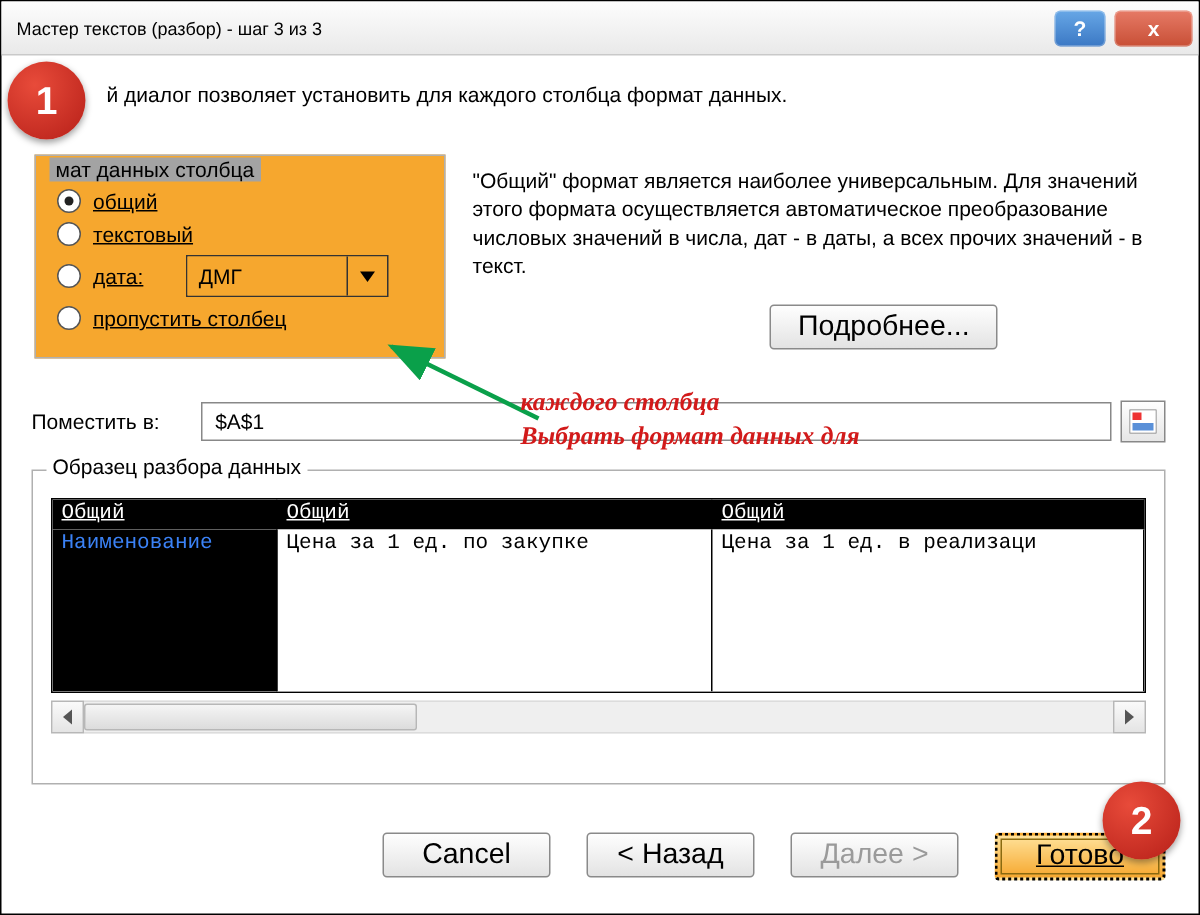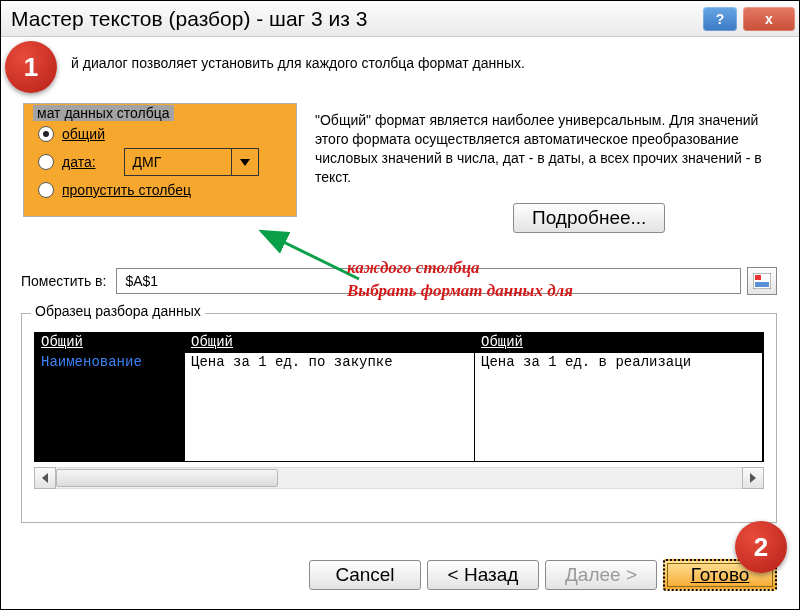--- a/index.html
+++ b/index.html
@@ -1,19 +1,19 @@
 <!DOCTYPE html>
 <html><head>
 <meta charset="utf-8">
 <style>
   html,body{margin:0;padding:0;font-family:"Segoe UI",Tahoma,Arial,sans-serif;font-size:13px;color:#000;background:#fff}
   .window{width:800px;height:610px;position:relative;border:1px solid #000;box-sizing:border-box;background:#fff}
   
   .titlebar{height:36px;background:linear-gradient(#fdfdfd,#e9e9e9);border-bottom:1px solid #c9c9c9;display:flex;align-items:center;padding:0 4px 0 10px;box-sizing:border-box}
-  .titlebar .title{flex:1;font-size:21px;color:#000}
+  .titlebar .title{flex:1;font-size:12px;color:#000}
   .tb-btn{height:24px;display:inline-flex;align-items:center;justify-content:center;color:#fff;font-weight:bold;border-radius:4px;margin-left:6px;box-shadow:inset 0 0 0 1px rgba(255,255,255,.25)}
   .tb-help{width:34px;background:linear-gradient(#67a7e6,#3b78c4);font-size:14px}
   .tb-close{width:52px;background:linear-gradient(#e67a66,#c84f36);font-size:14px}
   
   .body{position:absolute;left:14px;right:14px;top:52px;bottom:14px}
   .desc{font-size:14px;margin:2px 0 10px 56px}
   
   .fmt-group{position:absolute;left:8px;top:34px;width:274px}
   .fmt-legend{position:relative;top:18px;left:10px;background:#a3a3a3;padding:0 4px;display:inline-block;font-size:14px;z-index:2}
   .fmt-box{background:#f6a72e;border:1px solid #b0b0b0;padding:16px 14px 12px 14px;box-sizing:border-box}
@@ -27,21 +27,21 @@
   .date-select .btn{width:26px;background:#f6a72e;border-left:1px solid #333;display:flex;align-items:center;justify-content:center}
   .date-select .btn span{display:block;width:0;height:0;border-left:5px solid transparent;border-right:5px solid transparent;border-top:7px solid #000}
   
   .info-text{position:absolute;left:300px;top:58px;right:8px;font-size:14px;line-height:1.35}
   .details-btn{position:absolute;left:498px;top:150px}
   .win-btn{display:inline-flex;align-items:center;justify-content:center;height:28px;padding:0 18px;font-size:19px;border:1px solid #8a8a8a;border-radius:3px;background:linear-gradient(#fefefe,#e3e3e3)}
   .win-btn.disabled{color:#9a9a9a}
   .win-btn.primary{background:linear-gradient(#ffe29a,#f6a72e);border:2px dotted #000;outline:1px solid #8a6a10;outline-offset:-5px}
   
   .place-row{position:absolute;left:6px;top:214px;right:8px;display:flex;align-items:center}
-  .place-label{font-size:14px;margin-right:10px}
+  .place-label{font-size:14px;margin-right:28px}
   .place-input{flex:1;height:26px;border:1px solid #888;padding:0 8px;font-size:14px;background:#fff;box-sizing:border-box}
   .picker-btn{width:28px;height:26px;margin-left:6px;border:1px solid #888;background:linear-gradient(#fefefe,#e6e6e6);display:flex;align-items:center;justify-content:center}
   .picker-btn svg{display:block}
   
   .annotation{position:absolute;left:332px;top:204px;color:#d21a1a;font-style:italic;font-weight:bold;font-family:Georgia,"Times New Roman",serif;font-size:17px;line-height:1.35;pointer-events:none;text-align:left}
   .arrow{position:absolute;left:240px;top:172px;pointer-events:none}
   
   .preview-legend{position:absolute;left:16px;top:250px;background:#fff;padding:0 4px;font-size:14px;z-index:2}
   .preview-box{position:absolute;left:6px;top:260px;right:8px;height:210px;border:1px solid #b0b0b0;box-sizing:border-box;padding:18px 12px 10px 12px}
   .preview-table{border:1px solid #000;height:130px;display:flex;flex-direction:column;box-sizing:border-box;overflow:hidden}
@@ -56,21 +56,21 @@
   .pt-body .c1{background:#000;color:#3b82f6}
   
   .hscroll{height:20px;margin-top:6px;border:0 solid #ccc;display:flex;align-items:center}
   .hs-btn{width:20px;height:20px;border:1px solid #b7b7b7;background:linear-gradient(#fafafa,#e4e4e4);display:flex;align-items:center;justify-content:center}
   .hs-track{flex:1;height:20px;background:#efefef;position:relative;border-top:1px solid #dcdcdc;border-bottom:1px solid #dcdcdc}
   .hs-thumb{position:absolute;left:0;top:1px;height:16px;width:220px;border:1px solid #b7b7b7;border-radius:2px;background:linear-gradient(#f5f5f5,#dcdcdc)}
   .hs-btn span{display:block;width:0;height:0}
   .hs-left span{border-top:5px solid transparent;border-bottom:5px solid transparent;border-right:6px solid #555}
   .hs-right span{border-top:5px solid transparent;border-bottom:5px solid transparent;border-left:6px solid #555}
   
-  .btn-row{position:absolute;left:0;right:8px;bottom:0;height:40px;display:flex;align-items:center;justify-content:flex-end;gap:6px}
+  .btn-row{position:absolute;left:0;right:8px;bottom:0;height:40px;display:flex;align-items:flex-start;justify-content:flex-end;gap:24px}
   .btn-row .win-btn{width:110px;padding:0}
   
   .marker{position:absolute;width:52px;height:52px;border-radius:50%;background:radial-gradient(circle at 35% 30%,#e84b3a,#b61f18);color:#fff;font-size:26px;font-weight:bold;display:flex;align-items:center;justify-content:center;box-shadow:0 2px 5px rgba(0,0,0,.4)}
   .m1{left:4px;top:40px}
   .m2{right:12px;bottom:36px}
 </style>
 </head>
 <body>
 
 <div class="window">
@@ -84,20 +84,24 @@
   <div class="body">
 
     <div class="desc">й диалог позволяет установить для каждого столбца формат данных.</div>
 
     <div class="fmt-group">
       <span class="fmt-legend">мат данных столбца</span>
       <div class="fmt-box">
         <div class="radio-row">
           <span class="radio checked"></span>
           <span class="radio-label"><u>общий</u></span>
+        </div>
+        <div class="radio-row">
+          <span class="radio"></span>
+          <span class="radio-label"><u>текстовый</u></span>
         </div>
         <div class="radio-row">
           <span class="radio"></span>
           <span class="radio-label"><u>дата:</u></span>
           <span class="date-select">
             <span class="val">ДМГ</span>
             <span class="btn">
                 <span></span>
               </span>
           </span>

